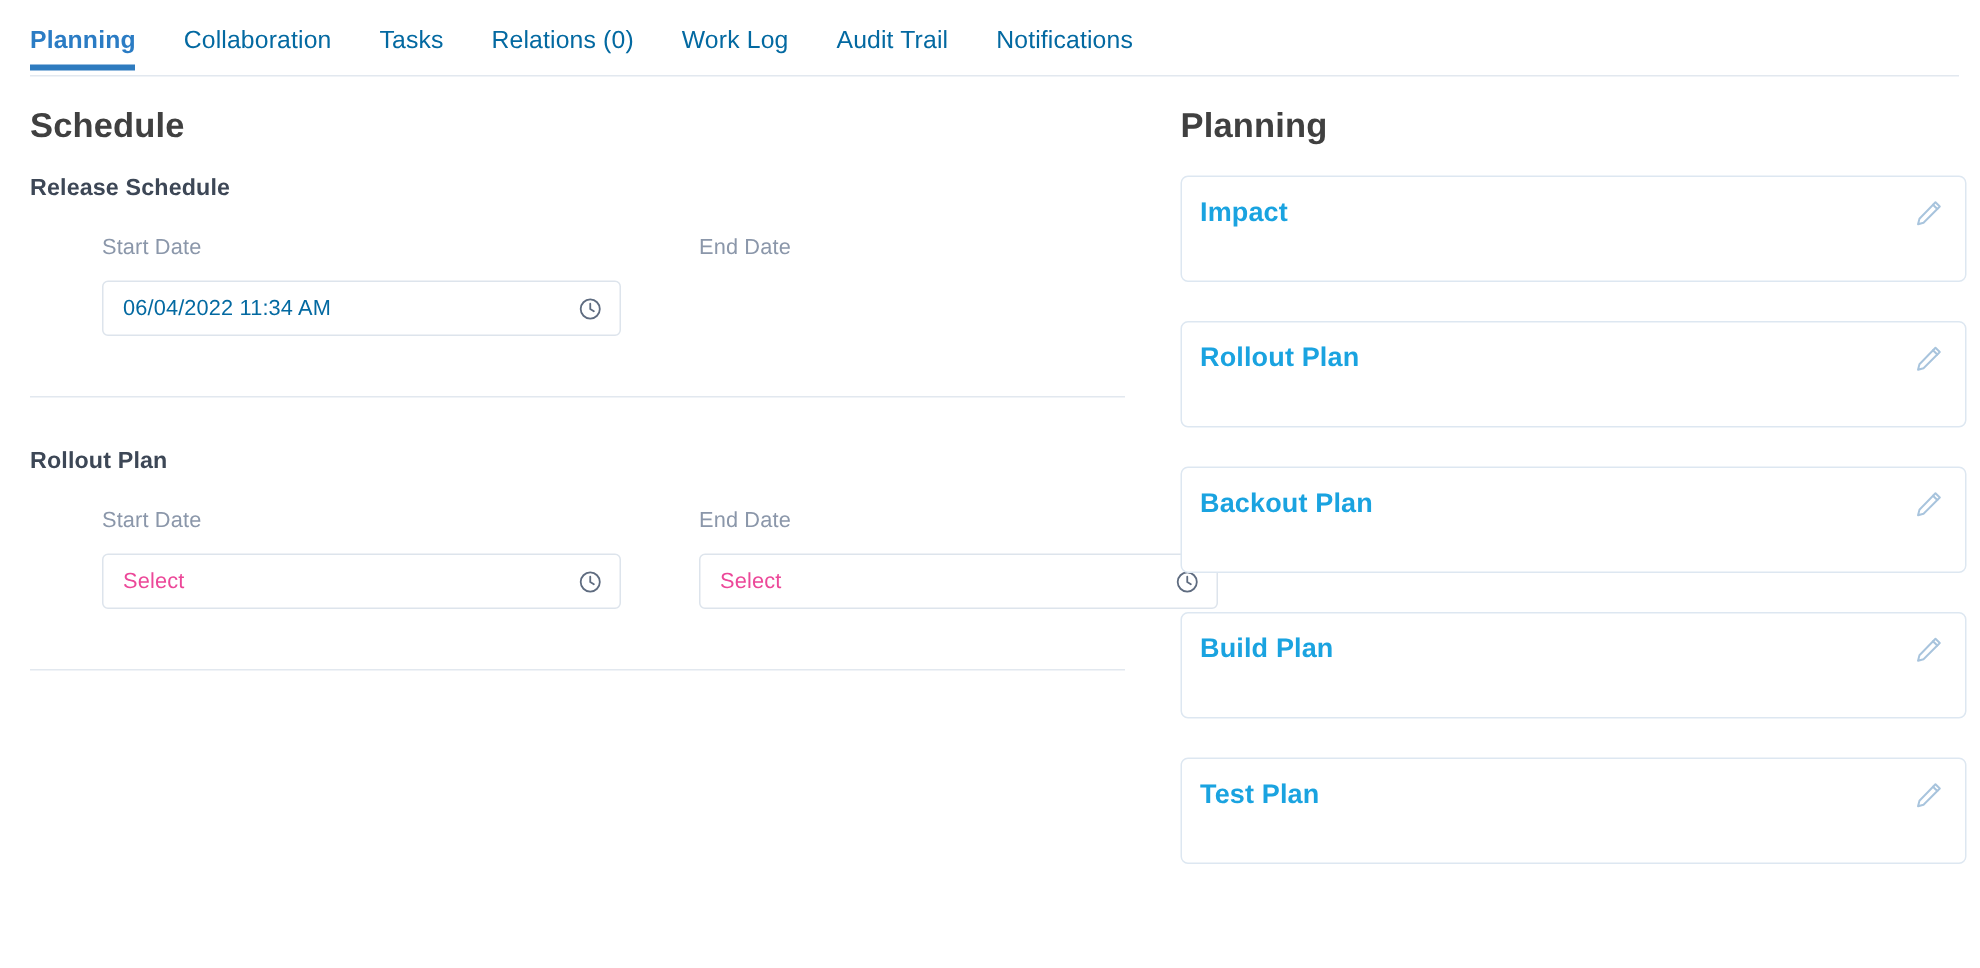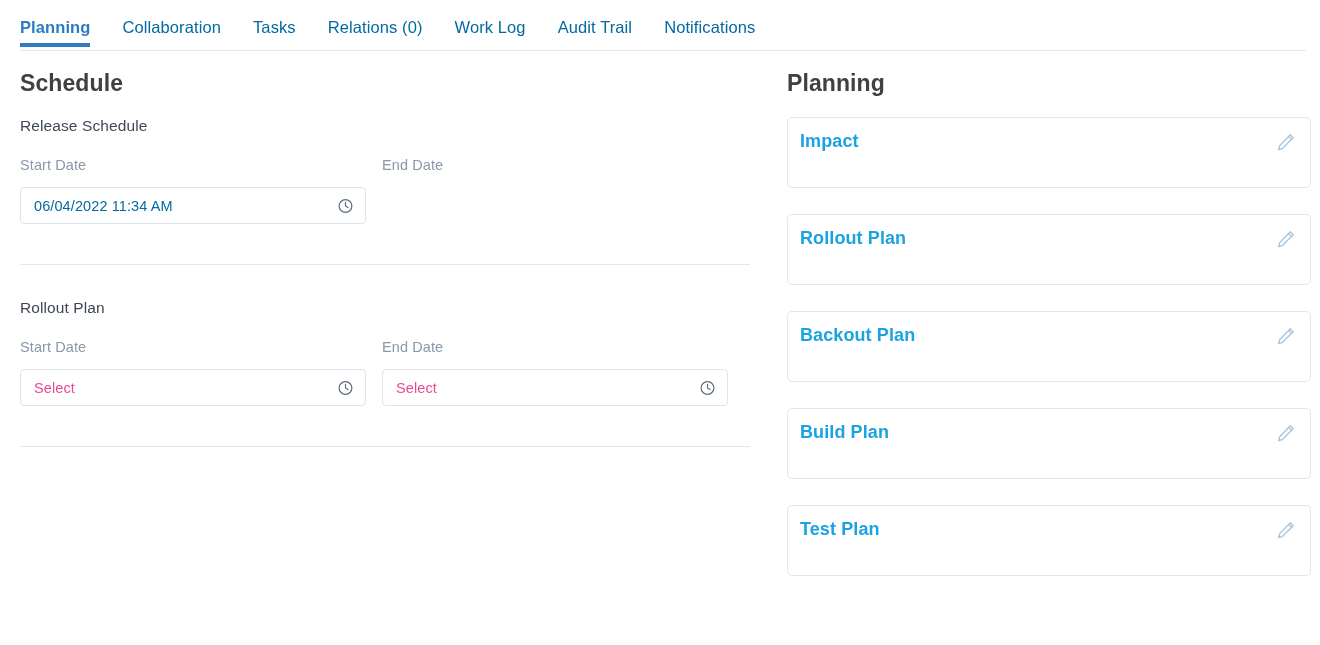--- a/index.html
+++ b/index.html
@@ -75,30 +75,31 @@
     font-size: 23px;
     font-weight: bold;
     color: #404040;
     letter-spacing: .1px;
     margin-bottom: 20px;
   }
   .right-pane .section-title { margin-left: 0; }
 
   .subsection-title {
     font-size: 15.5px;
-    font-weight: normal;
+    font-weight: bold;
     color: #3d4756;
     margin-bottom: 22px;
     letter-spacing: .1px;
   }
 
   
   .field-row {
     display: flex;
-    gap: 16px;
+    gap: 52px;
+    margin-left: 48px;
   }
   .field {
     width: 346px;
     flex: 0 0 346px;
   }
   .field-label {
     font-size: 14.5px;
     color: #8b97aa;
     margin-bottom: 14px;
     letter-spacing: .1px;

